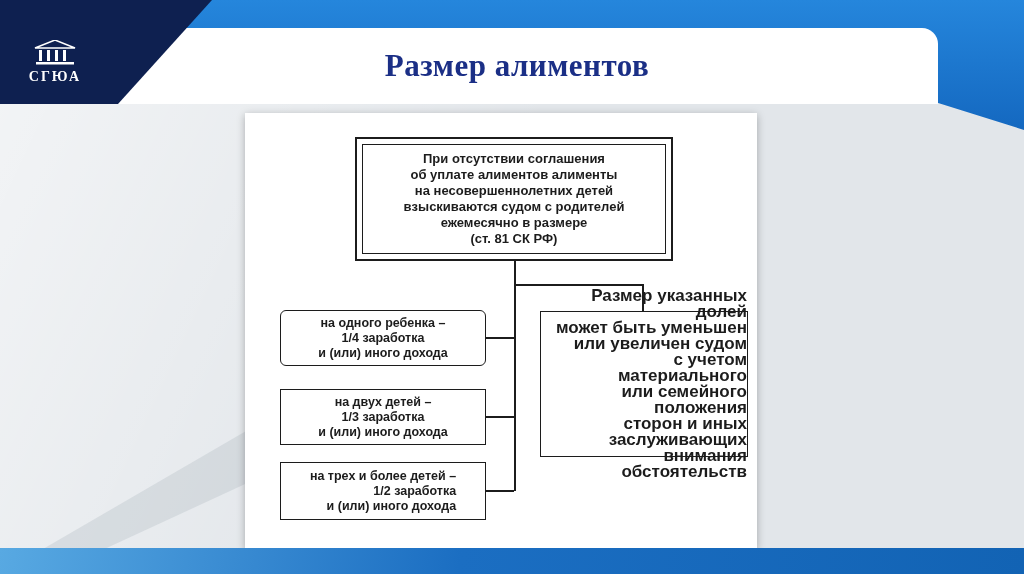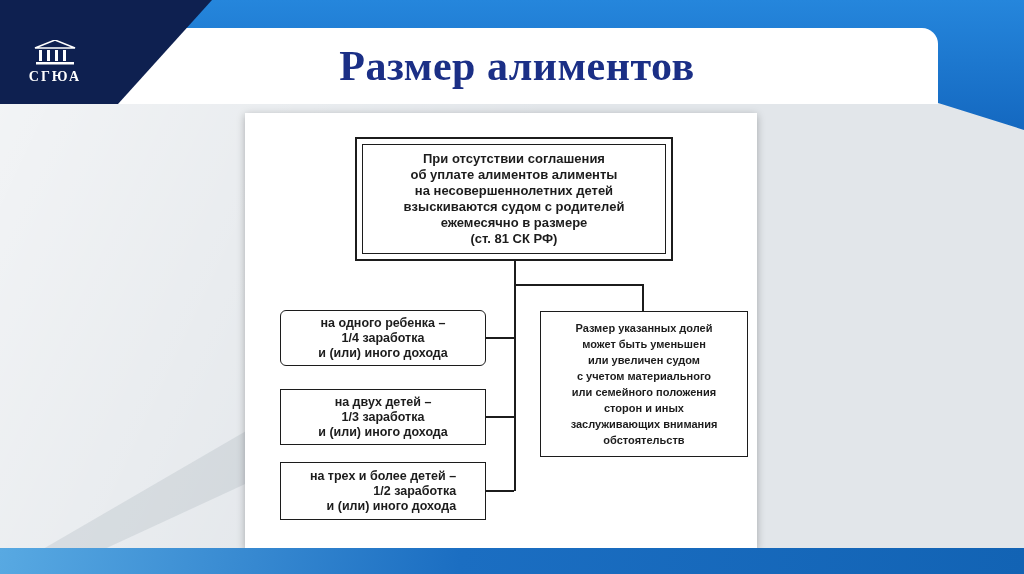--- a/index.html
+++ b/index.html
@@ -35,21 +35,21 @@
   }
   .title-plate {
     position: absolute; left: 96px; top: 28px; width: 842px; height: 76px;
     background: #ffffff;
     border-radius: 16px 16px 0 0;
     display: flex; align-items: center; justify-content: center;
   }
   .title {
     margin: 0;
     font-family: "Liberation Serif", "DejaVu Serif", serif;
-    font-size: 42px;
+    font-size: 31px;
     font-weight: 700;
     color: #1b2f86;
     letter-spacing: 0.5px;
   }
   
   .corner-flag {
     position: absolute; left: 0; top: 0; width: 212px; height: 104px;
     background: #0e2050;
     clip-path: polygon(0 0, 212px 0, 118px 104px, 0 104px);
   }
@@ -99,22 +99,23 @@
     font-size: 12.5px; line-height: 15px;
     background: #ffffff;
   }
   .branch-1 { top: 197px; border-radius: 6px; }
   .branch-2 { top: 276px; }
   .branch-3 { top: 349px; height: 58px; text-align: right; }
   .note-box {
     position: absolute; left: 295px; top: 198px; width: 208px; height: 146px;
     border: 1.5px solid #1c1c1c;
     display: flex; align-items: center; justify-content: center;
-    font-size: 11px; line-height: 16px;
+    font-size: 17px; line-height: 16px;
     background: #ffffff;
+    text-align: right;
   }
   .connector { position: absolute; }
   .spine  { left: 269px; top: 148px; height: 230px; border-left: 2px solid #1c1c1c; }
   .h-note { left: 269px; top: 171px; width: 130px; border-top: 2px solid #1c1c1c; }
   .v-note { left: 397px; top: 171px; height: 27px; border-left: 2px solid #1c1c1c; }
   .stub   { left: 241px; width: 28px; border-top: 2px solid #1c1c1c; }
   .stub-1 { top: 224px; }
   .stub-2 { top: 303px; }
   .stub-3 { top: 377px; }
 </style>

